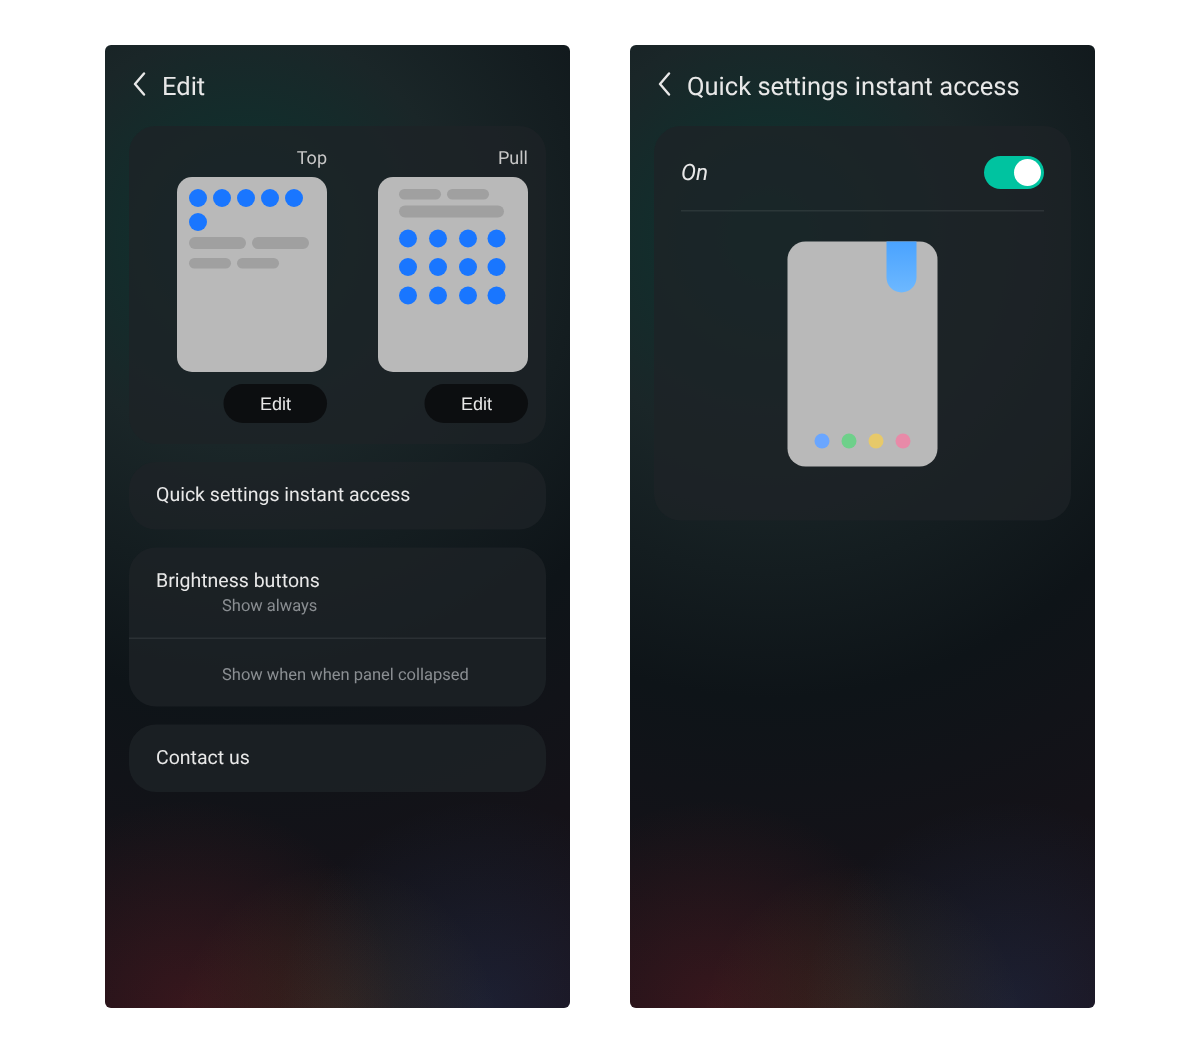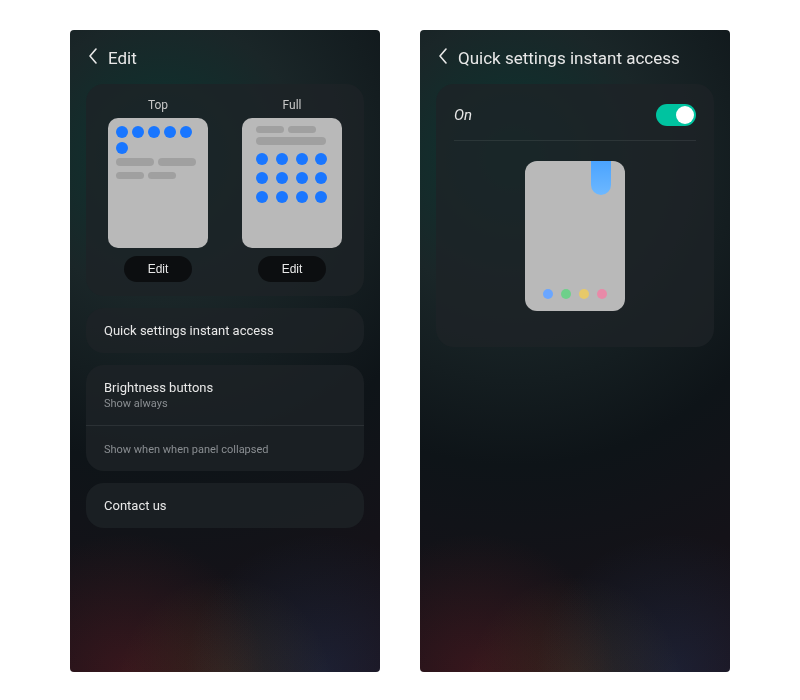--- a/index.html
+++ b/index.html
@@ -44,21 +44,21 @@
     .hdr-title { font-size: 17px; font-weight: 400; }
     .card {
       background: rgba(30,34,38,.78);
       border-radius: 18px;
       margin-bottom: 12px;
       padding: 0;
       overflow: hidden;
     }
     .preview-card { padding: 14px 12px 14px; }
     .previews { display: flex; gap: 14px; justify-content: center; }
-    .pcol { width: 120px; display: flex; flex-direction: column; align-items: center; }
+    .pcol { width: 120px; display: flex; flex-direction: column; align-items: flex-end; }
     .plabel { font-size: 12px; color: #c8c8c8; margin-bottom: 6px; }
     .mock {
       width: 100px; height: 130px;
       background: #b9b9b9;
       border-radius: 10px;
       padding: 8px 8px;
       display: flex; flex-direction: column;
     }
     .pill-row { display: flex; gap: 4px; flex-wrap: wrap; margin-bottom: 4px; }
     .dot { width: 12px; height: 12px; border-radius: 50%; background: #1976ff; }
@@ -73,21 +73,21 @@
       border-radius: 16px;
       font-size: 12px;
       padding: 6px 24px;
       cursor: pointer;
     }
     .row {
       padding: 15px 18px;
     }
     .row + .row { border-top: 1px solid rgba(255,255,255,.08); }
     .row-title { font-size: 13px; color: #e8e8e8; }
-    .row-sub { font-size: 11px; color: #8a8e92; margin-top: 2px; }
+    .row-sub { font-size: 11px; color: #8a8e92; margin-top: 2px; margin-left: 44px; }
     
     .toggle-row {
       display: flex; justify-content: space-between; align-items: center;
       padding: 16px 0 14px;
       border-bottom: 1px solid rgba(255,255,255,.08);
       font-style: italic;
     }
     .card-pad { padding: 4px 18px 20px; }
     .toggle {
       width: 40px; height: 22px; border-radius: 11px;
@@ -157,21 +157,21 @@
               <span class="bar"></span>
             </div>
           <div class="pill-row" style="margin-top:2px">
               <span class="bar-sm"></span>
               <span class="bar-sm"></span>
             </div>
         </div>
         <button class="editbtn">Edit</button>
       </div>
       <div class="pcol">
-        <div class="plabel">Full</div>
+        <div class="plabel">Pull</div>
         <div class="mock">
           <div class="pill-row" style="padding:0 6px">
               <span class="bar-sm"></span>
               <span class="bar-sm"></span>
             </div>
           <div class="pill-row" style="padding:0 6px;margin-bottom:6px">
               <span class="bar" style="width:70px"></span>
             </div>
           <div class="grid4">
             <span class="dot"></span>

